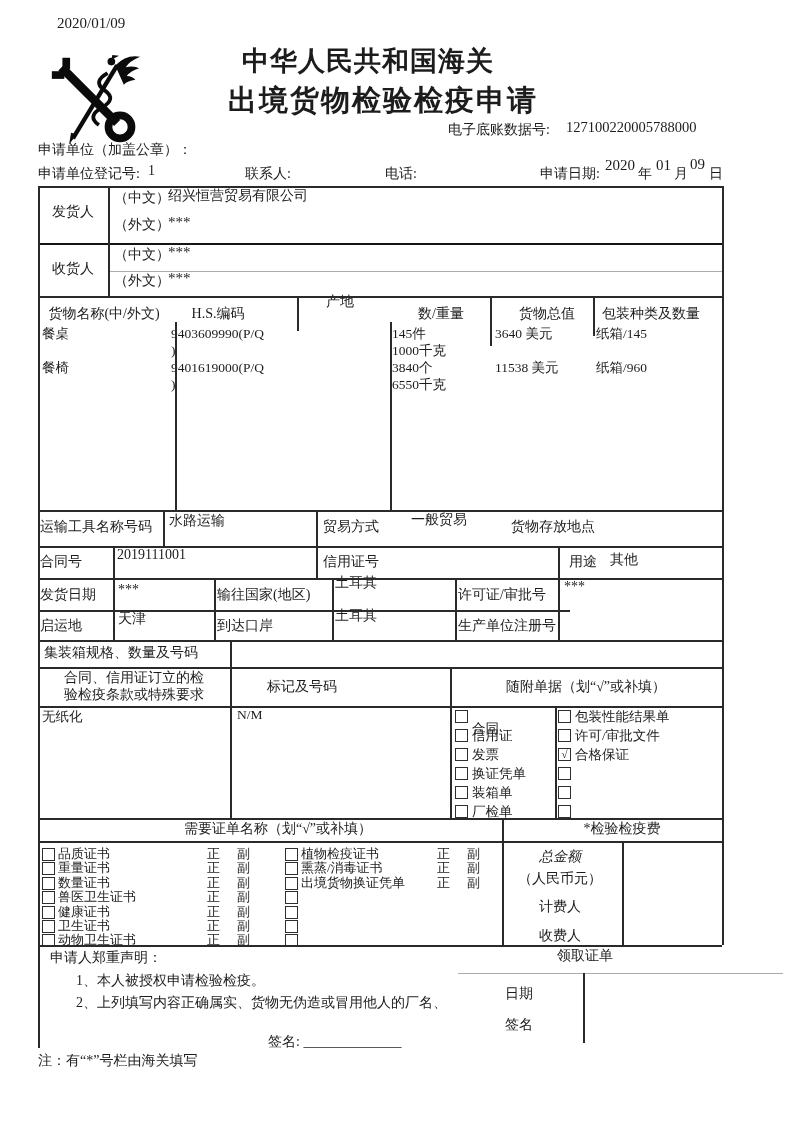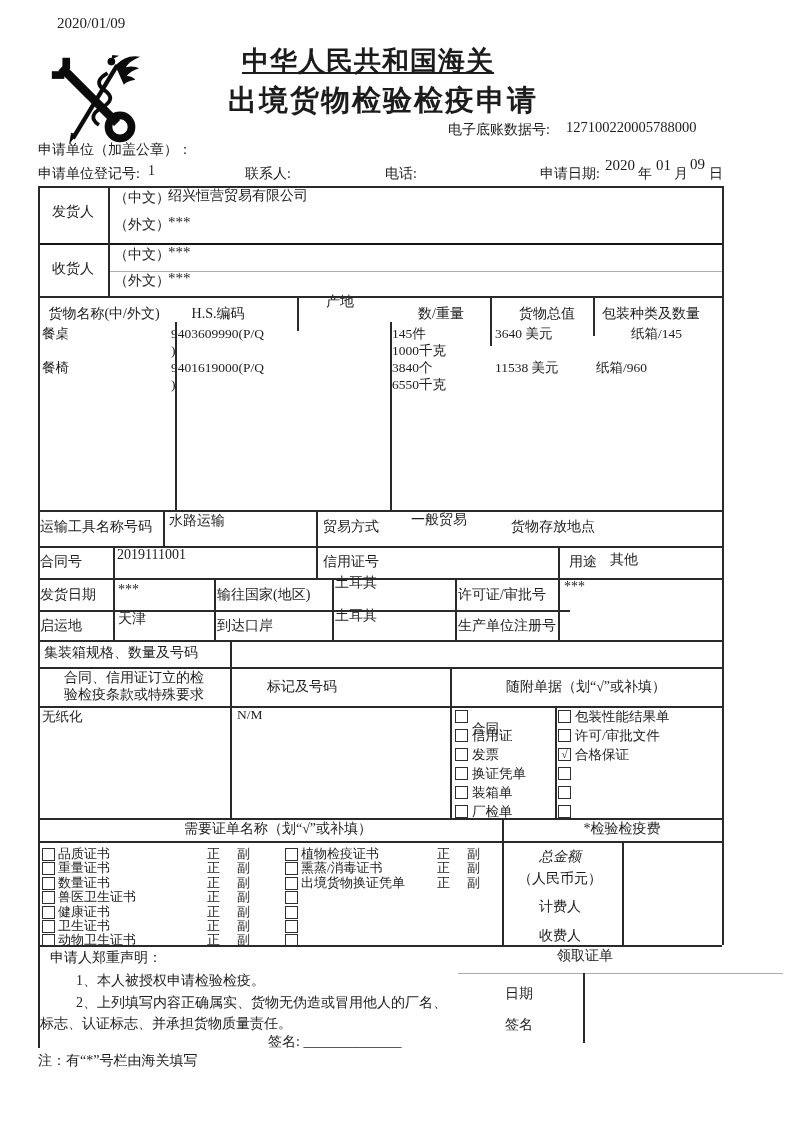--- a/index.html
+++ b/index.html
@@ -34,21 +34,21 @@
       <path d="M15,6 h8 v12 h-8 z" stroke="none"></path>
       <path d="M26,90 L72,14" stroke-width="4.5"></path>
       <path d="M22,96 l8,-10 -6,-2 z" stroke="none"></path>
       <path d="M62,22 q-16,9 -3,18 q13,9 -3,18 q-16,9 -3,18" fill="none" stroke-width="4"></path>
       <path d="M70,14 q12,-12 26,-9 q-12,5 -15,11 q8,-2 14,1 q-9,3 -13,8 q6,0 9,4 q-8,1 -12,5 z" stroke="none"></path>
       <circle cx="66" cy="10" r="4" stroke="none"></circle>
       <path d="M66,8 l8,-4 -7,-1 z" stroke="none"></path>
     </g>
   </svg>
 
-  <div class="t c title" style="left:368px;top:46px;font-size:27px;letter-spacing:1px;text-decoration:underline;">中华人民共和国海关</div>
+  <div class="t c title" style="left:368px;top:46px;font-size:27px;letter-spacing:1px;">中华人民共和国海关</div>
   <div class="t c title" style="left:383px;top:84px;font-size:29px;letter-spacing:2px;">出境货物检验检疫申请</div>
 
   <div class="t" style="left:448px;top:122px;">电子底账数据号:</div>
   <div class="t num" style="left:566px;top:119px;font-size:14.5px;">127100220005788000</div>
 
   <div class="t" style="left:38px;top:142px;">申请单位（加盖公章）：</div>
 
   <div class="t" style="left:38px;top:166px;">申请单位登记号:</div>
   <div class="t num" style="left:148px;top:163px;">1</div>
   <div class="t" style="left:245px;top:166px;">联系人:</div>
@@ -80,21 +80,21 @@
   <div class="t c" style="left:441px;top:306px;">数/重量</div>
   <div class="t c" style="left:547px;top:306px;">货物总值</div>
   <div class="t c" style="left:651px;top:306px;">包装种类及数量</div>
 
   <div class="t sm" style="left:42px;top:326px;">餐桌</div>
   <div class="t sm num" style="left:171px;top:326px;">9403609990(P/Q</div>
   <div class="t sm num" style="left:171px;top:343px;">)</div>
   <div class="t sm" style="left:392px;top:326px;">145件</div>
   <div class="t sm" style="left:392px;top:343px;">1000千克</div>
   <div class="t sm" style="left:495px;top:326px;">3640 美元</div>
-  <div class="t sm" style="left:596px;top:326px;margin-left:35px;">纸箱/145</div>
+  <div class="t sm" style="left:596px;top:326px;">纸箱/145</div>
 
   <div class="t sm" style="left:42px;top:360px;">餐椅</div>
   <div class="t sm num" style="left:171px;top:360px;">9401619000(P/Q</div>
   <div class="t sm num" style="left:171px;top:377px;">)</div>
   <div class="t sm" style="left:392px;top:360px;">3840个</div>
   <div class="t sm" style="left:392px;top:377px;">6550千克</div>
   <div class="t sm" style="left:495px;top:360px;">11538 美元</div>
   <div class="t sm" style="left:596px;top:360px;">纸箱/960</div>
 
   <div class="t" style="left:40px;top:519px;">运输工具名称号码</div>
@@ -209,21 +209,20 @@
   <span class="cb" style="left:285px;top:934px;"></span>
 
   <div class="t c" style="left:560px;top:849px;font-style:italic;">总金额</div>
   <div class="t c" style="left:560px;top:871px;">（人民币元）</div>
   <div class="t c" style="left:560px;top:899px;">计费人</div>
   <div class="t c" style="left:560px;top:928px;">收费人</div>
 
   <div class="t" style="left:50px;top:950px;">申请人郑重声明：</div>
   <div class="t" style="left:76px;top:973px;">1、本人被授权申请检验检疫。</div>
   <div class="t" style="left:76px;top:995px;">2、上列填写内容正确属实、货物无伪造或冒用他人的厂名、</div>
-  <div class="t" style="left:40px;top:1016px;">标志、认证标志、并承担货物质量责任。</div>
   <div class="t" style="left:268px;top:1034px;">签名: ______________</div>
 
   <div class="t c" style="left:585px;top:948px;">领取证单</div>
   <div class="t" style="left:505px;top:986px;text-align:right;">日期</div>
   <div class="t" style="left:505px;top:1017px;">签名</div>
 
   <div class="t" style="left:38px;top:1053px;">注：有“*”号栏由海关填写</div>
 
   <div class="hl" style="left:38px;top:186px;width:684px;"></div>
   <div class="hl strong" style="left:38px;top:243px;width:684px;"></div>

